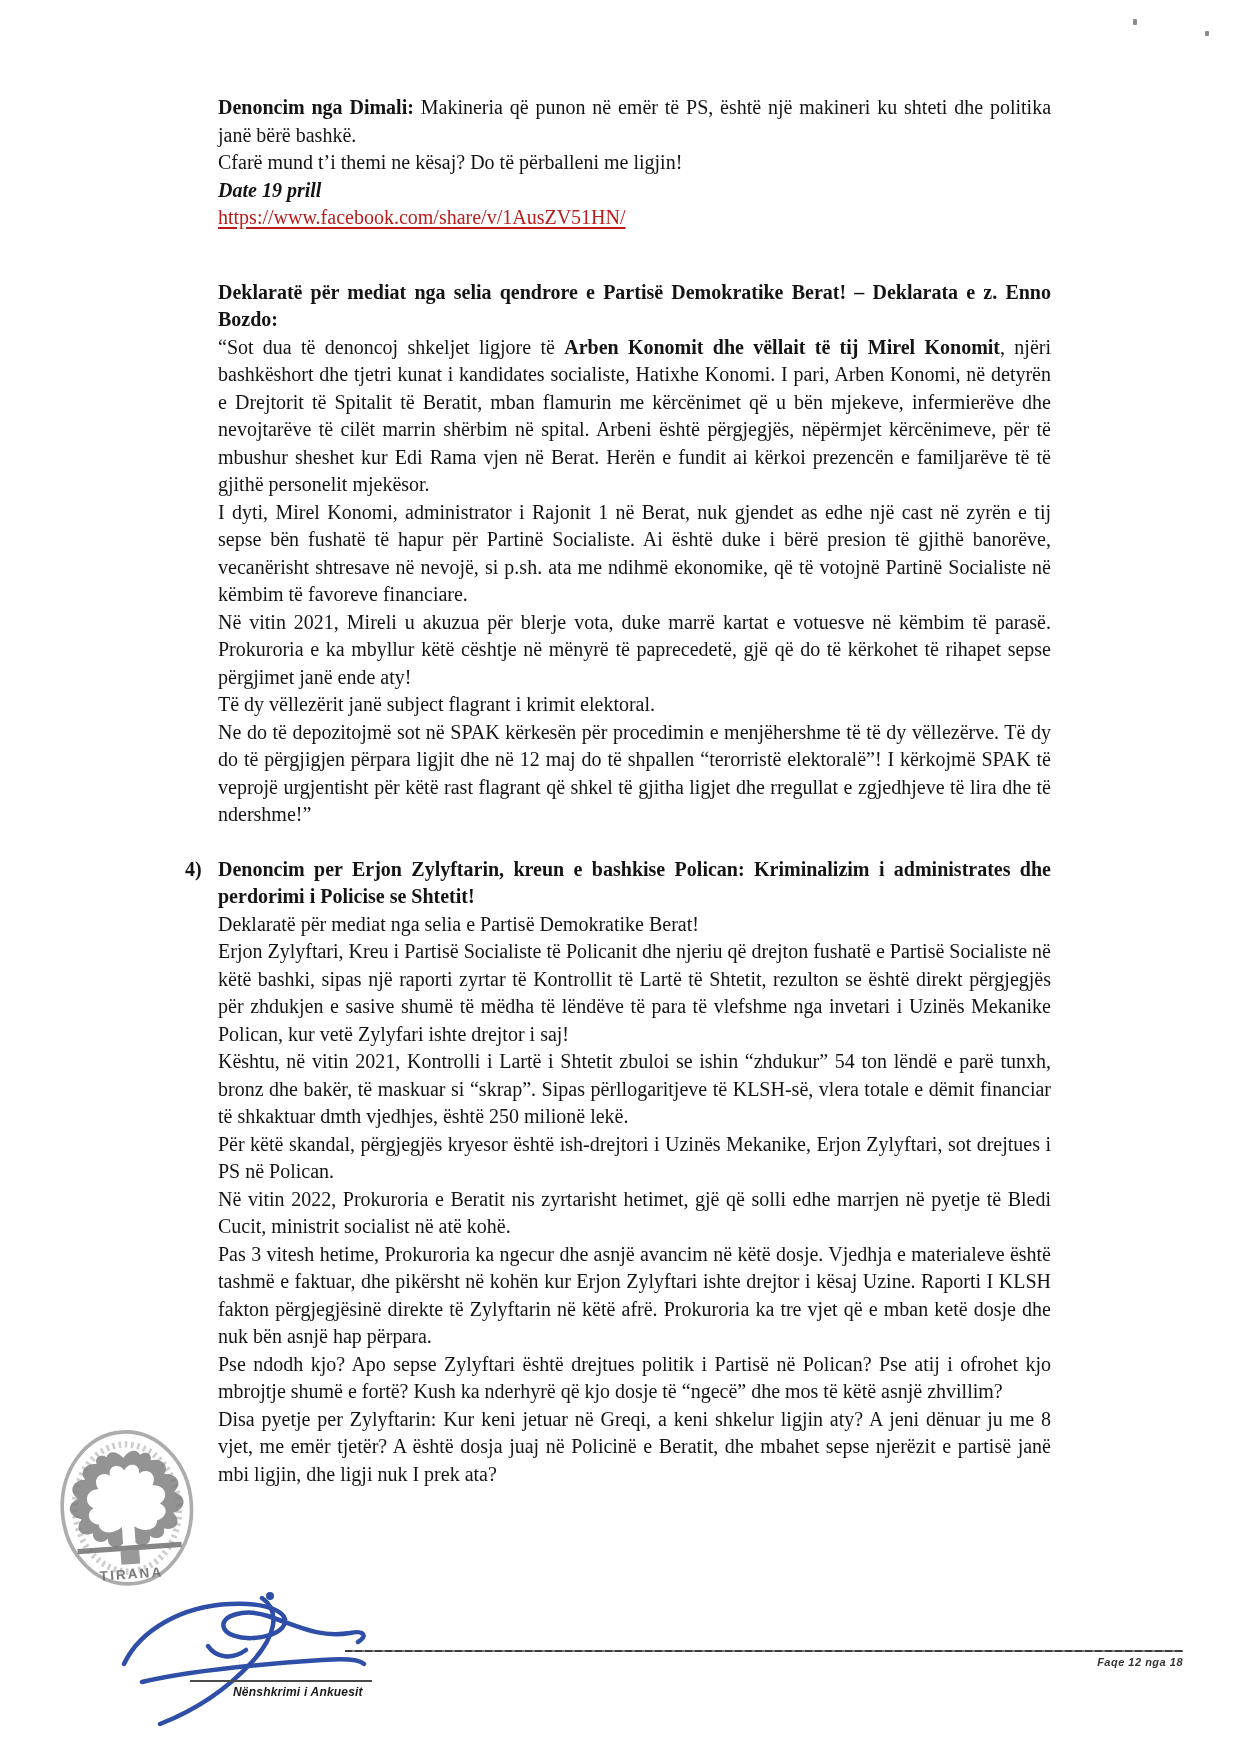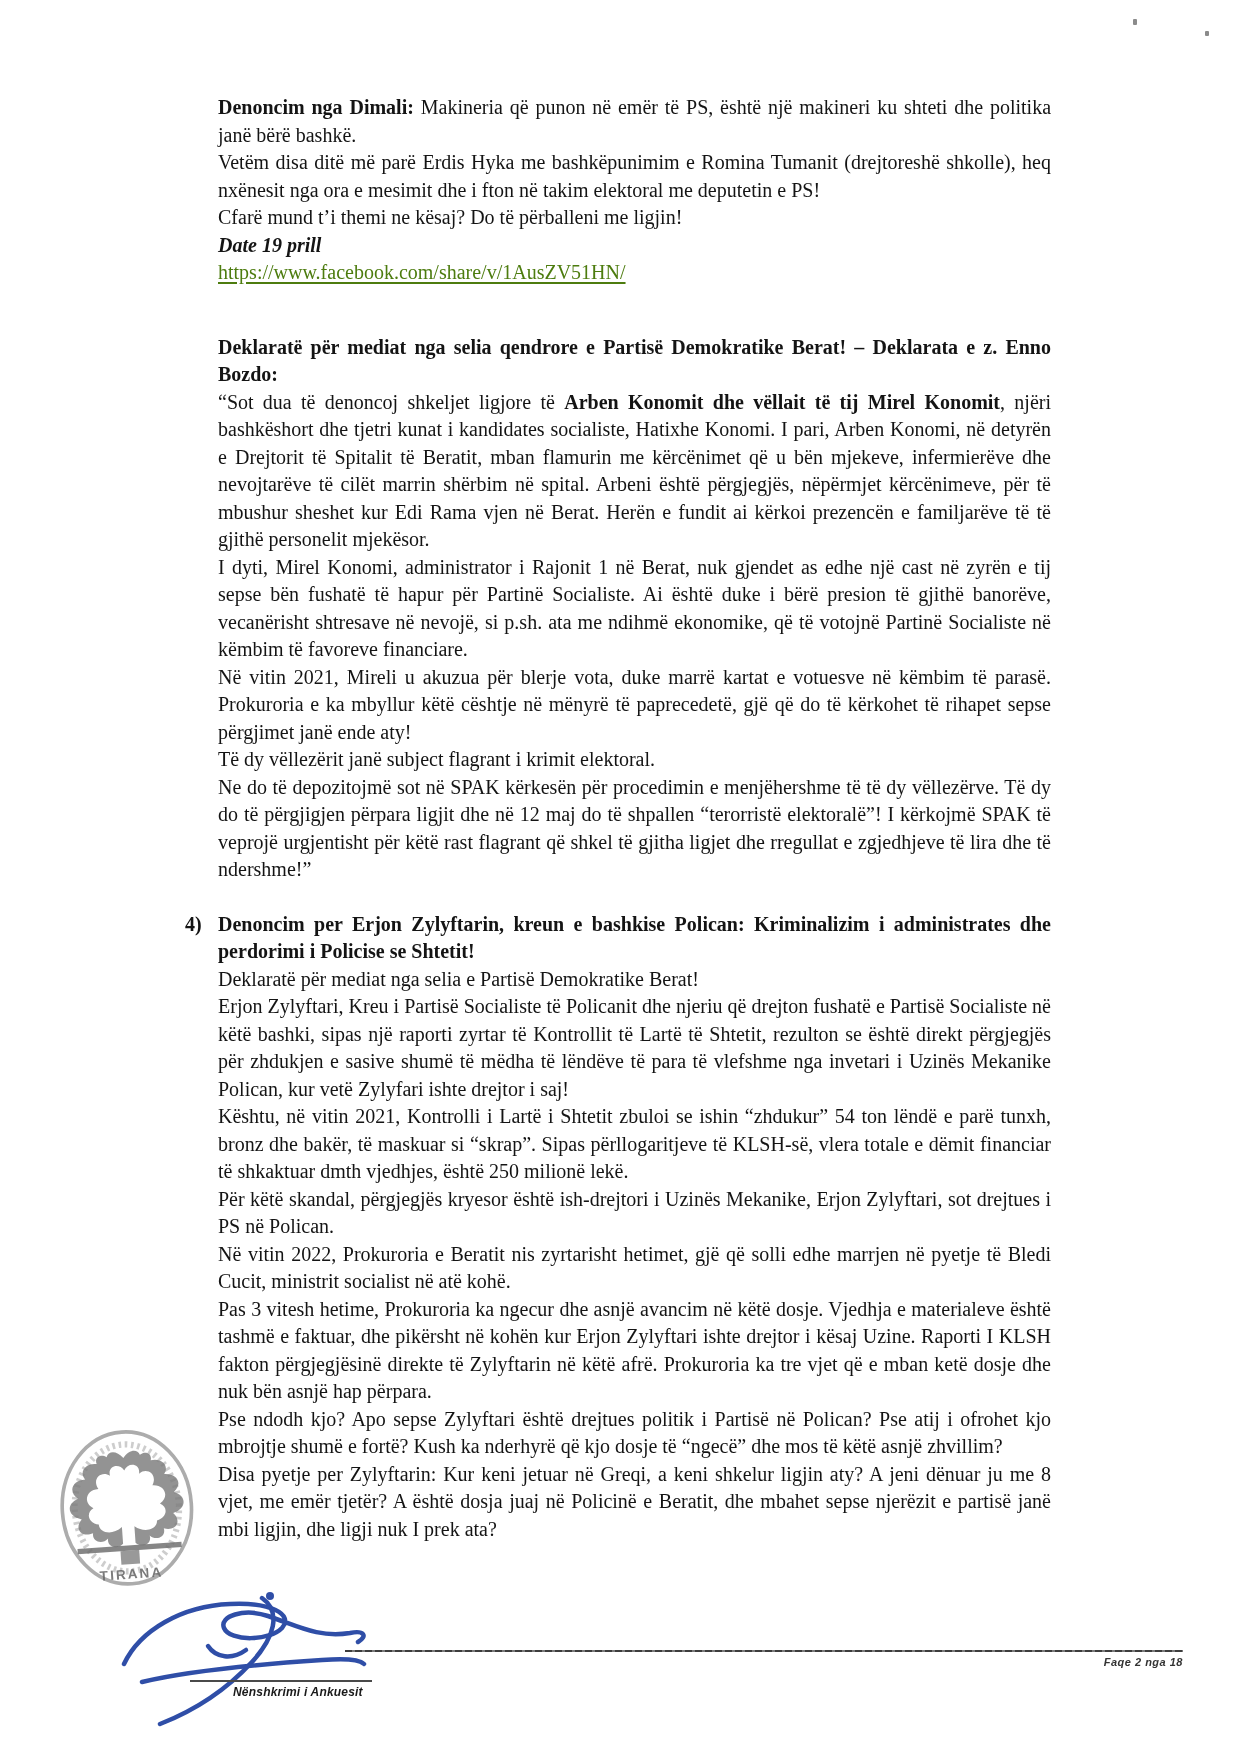--- a/index.html
+++ b/index.html
@@ -23,21 +23,21 @@
   .block.gap-lg{margin-top:47px;}
   .block.gap-sm{margin-top:27px;}
   .b{font-weight:bold;}
   .i{font-style:italic;}
   .numbered{position:relative;}
   .numbered .num{
     position:absolute;left:-33px;top:0;
     font-weight:bold;
   }
   .link-line a{
-    color:#4d7c0f;
+    color:#b91c1c;
     text-decoration-thickness:1.5px;
     text-underline-offset:3px;
   }
   
   .speck{position:absolute;background:#5a5a5a;opacity:.7;border-radius:1px;}
   .speck.s1{left:1133px;top:19px;width:4px;height:6px;}
   .speck.s2{left:1205px;top:31px;width:4px;height:5px;}
   
   .stamp{
     position:absolute;left:52px;top:1422px;width:150px;height:176px;
@@ -74,21 +74,20 @@
 </head>
 <body>
 
 <div class="page">
 
   <div class="speck s1"></div>
   <div class="speck s2"></div>
 
   <div class="doc-body">
       <div class="block para"><span class="b ">Denoncim nga Dimali: </span><span class="">Makineria që punon në emër të PS, është një makineri ku shteti dhe politika janë bërë bashkë.</span></div>
-      <div class="block para"><span class="">Vetëm disa ditë më parë Erdis Hyka me bashkëpunimim e Romina Tumanit (drejtoreshë shkolle), heq nxënesit nga ora e mesimit dhe i fton në takim elektoral me deputetin e PS!</span></div>
       <div class="block para"><span class="">Cfarë mund t’i themi ne kësaj? Do të përballeni me ligjin!</span></div>
       <div class="block para"><span class="b i">Date 19 prill</span></div>
       <div class="block link-line"><a href="#">https://www.facebook.com/share/v/1AusZV51HN/</a></div>
       <div class="block para gap-lg"><span class="b ">Deklaratë për mediat nga selia qendrore e Partisë Demokratike Berat! – Deklarata e z. Enno Bozdo:</span></div>
       <div class="block para"><span class="">“Sot dua të denoncoj shkeljet ligjore të </span><span class="b ">Arben Konomit dhe vëllait të tij Mirel Konomit</span><span class="">, njëri bashkëshort dhe tjetri kunat i kandidates socialiste, Hatixhe Konomi. I pari, Arben Konomi, në detyrën e Drejtorit të Spitalit të Beratit, mban flamurin me kërcënimet që u bën mjekeve, infermierëve dhe nevojtarëve të cilët marrin shërbim në spital. Arbeni është përgjegjës, nëpërmjet kërcënimeve, për të mbushur sheshet kur Edi Rama vjen në Berat. Herën e fundit ai kërkoi prezencën e familjarëve të të gjithë personelit mjekësor.</span></div>
       <div class="block para"><span class="">I dyti, Mirel Konomi, administrator i Rajonit 1 në Berat, nuk gjendet as edhe një cast në zyrën e tij sepse bën fushatë të hapur për Partinë Socialiste. Ai është duke i bërë presion të gjithë banorëve, vecanërisht shtresave në nevojë, si p.sh. ata me ndihmë ekonomike, që të votojnë Partinë Socialiste në këmbim të favoreve financiare.</span></div>
       <div class="block para"><span class="">Në vitin 2021, Mireli u akuzua për blerje vota, duke marrë kartat e votuesve në këmbim të parasë. Prokuroria e ka mbyllur këtë cështje në mënyrë të paprecedetë, gjë që do të kërkohet të rihapet sepse përgjimet janë ende aty!</span></div>
       <div class="block para"><span class="">Të dy vëllezërit janë subject flagrant i krimit elektoral.</span></div>
       <div class="block para"><span class="">Ne do të depozitojmë sot në SPAK kërkesën për procedimin e menjëhershme të të dy vëllezërve. Të dy do të përgjigjen përpara ligjit dhe në 12 maj do të shpallen “terorristë elektoralë”! I kërkojmë SPAK të veprojë urgjentisht për këtë rast flagrant që shkel të gjitha ligjet dhe rregullat e zgjedhjeve të lira dhe të ndershme!”</span></div>
       <div class="block para numbered gap-sm"><span class="num">4)</span><span class="b ">Denoncim per Erjon Zylyftarin, kreun e bashkise Polican: Kriminalizim i administrates dhe perdorimi i Policise se Shtetit!</span></div>
@@ -121,17 +120,17 @@
     <g fill="none" stroke="#1e3fa0" stroke-width="4.5" stroke-linecap="round" opacity="0.92">
       <path d="M12,78 C28,44 70,20 118,18 C158,16 182,28 170,42 C158,55 118,56 112,42 C107,30 132,22 156,30 C186,40 206,52 238,47 C252,44 256,50 246,56"></path>
       <path d="M150,12 C170,26 162,52 140,76 C116,102 84,124 48,138"></path>
       <path d="M30,96 C80,84 150,78 210,74 C235,72 248,74 252,78"></path>
       <path d="M96,60 C104,72 120,74 134,64"></path>
       <circle cx="158" cy="10" r="4" fill="#1e3fa0" stroke="none"></circle>
     </g>
   </svg>
 
   <div class="footer-rule"></div>
-  <div class="page-label">Faqe 2 nga 18</div>
+  <div class="page-label">Faqe 12 nga 18</div>
   <div class="sig-line"></div>
   <div class="sig-label">Nënshkrimi i Ankuesit</div>
 
 </div>
 
 </body></html>

